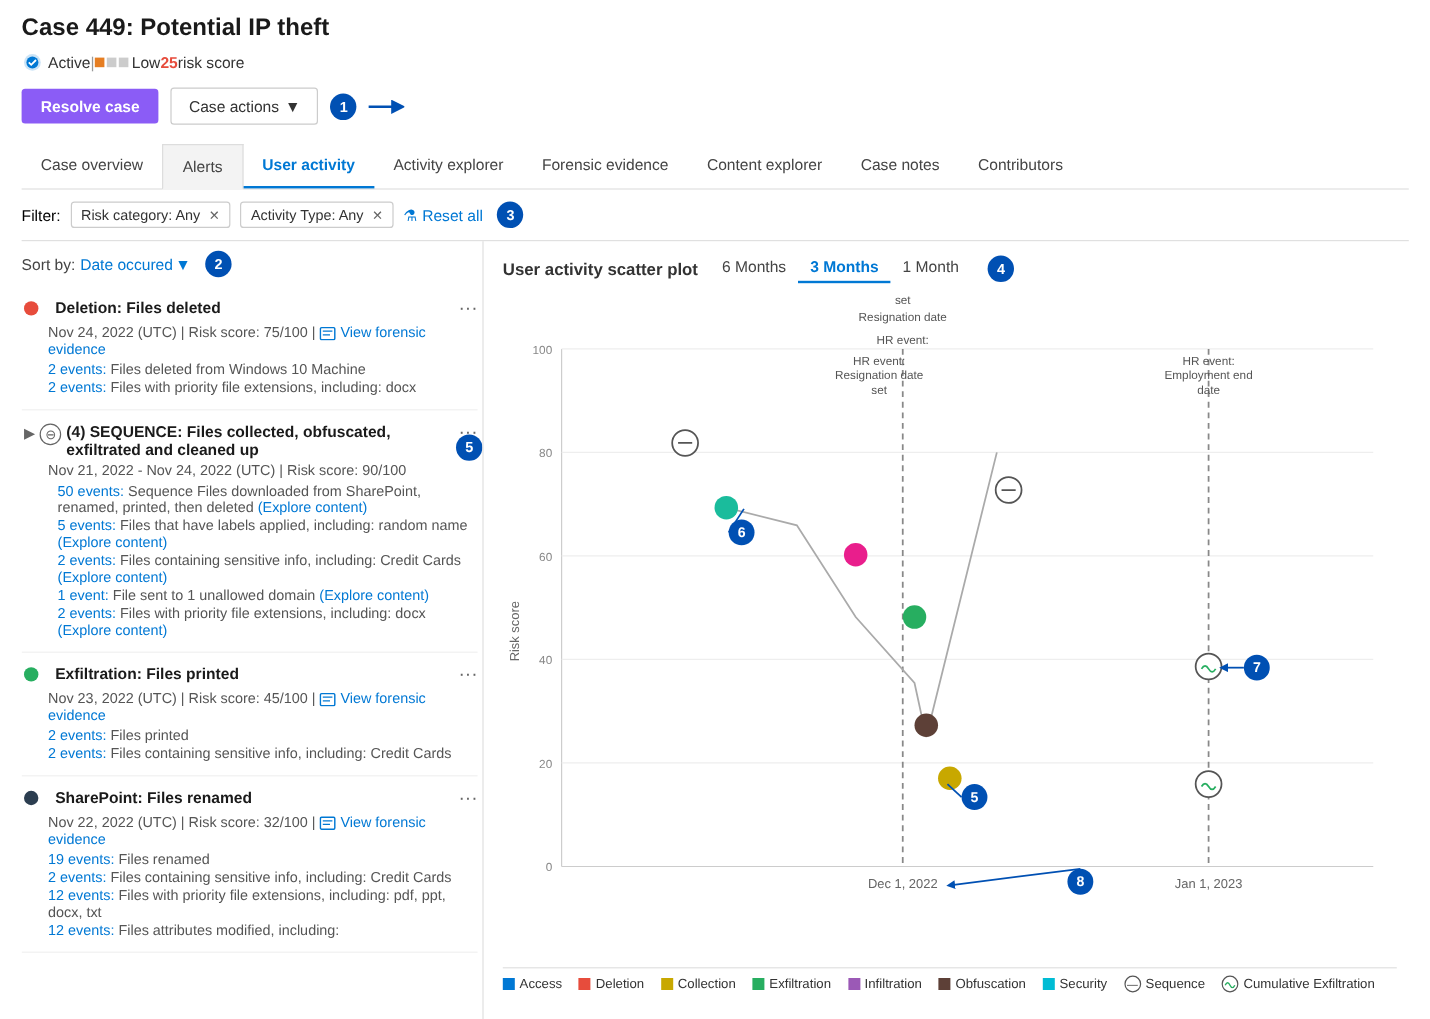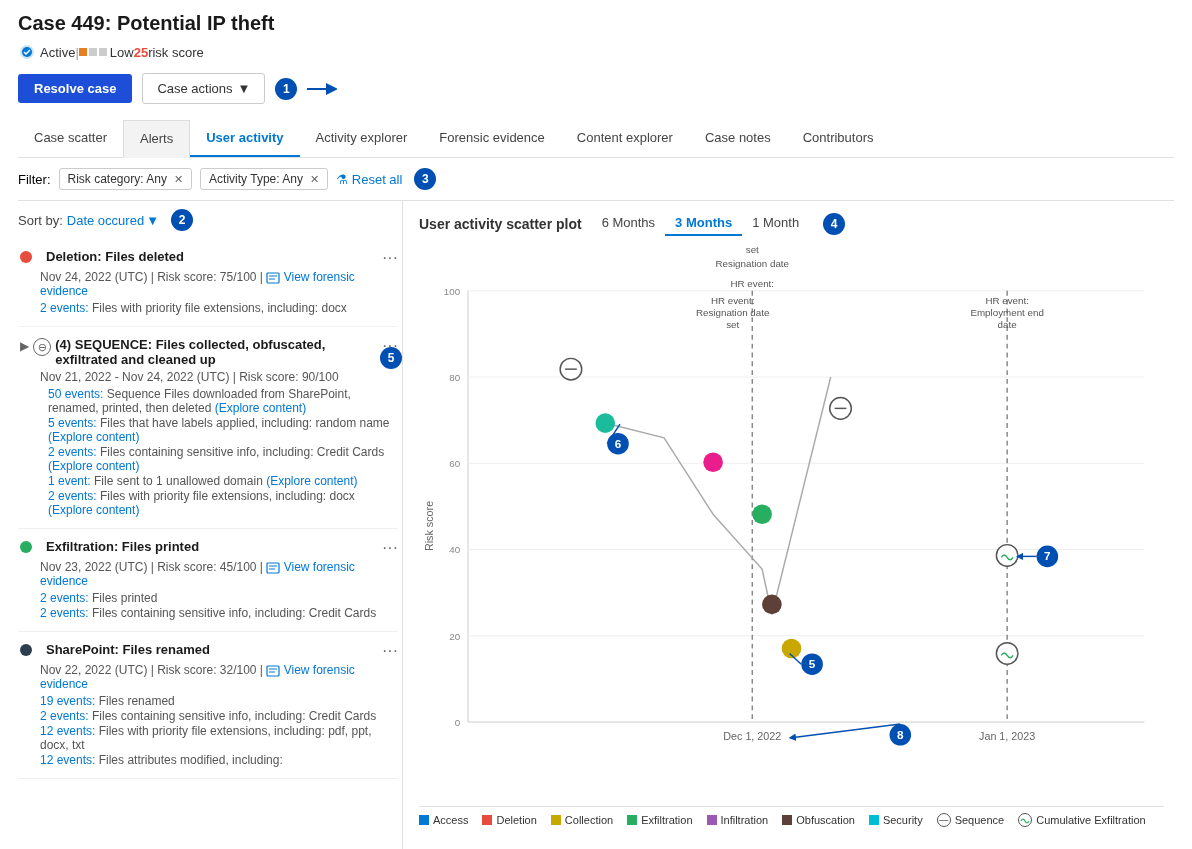--- a/index.html
+++ b/index.html
@@ -9,21 +9,21 @@
 
     .case-title { font-size: 20px; font-weight: 700; color: #1a1a1a; margin-bottom: 8px; }
 
     .case-meta { display: flex; align-items: center; gap: 0; margin-bottom: 12px; font-size: 13px; }
     .status-active { display: flex; align-items: center; gap: 4px; color: #333; }
     .risk-low { display: flex; align-items: center; gap: 3px; }
     .risk-squares { display: flex; gap: 2px; }
     .risk-sq { width: 8px; height: 8px; }
 
     .action-bar { display: flex; align-items: center; gap: 10px; margin-bottom: 16px; }
-    .btn-resolve { background: #1d4ed8; color: #fff; border: none; padding: 7px 16px; border-radius: 3px; font-size: 13px; cursor: pointer; font-weight: 600; }
+    .btn-resolve { background: #8b5cf6; color: #fff; border: none; padding: 7px 16px; border-radius: 3px; font-size: 13px; cursor: pointer; font-weight: 600; }
     .btn-case-actions { background: #fff; color: #333; border: 1px solid #ccc; padding: 7px 14px; border-radius: 3px; font-size: 13px; cursor: pointer; display: flex; align-items: center; gap: 5px; }
     .arrow-badge { background: #0050b3; color: #fff; border-radius: 50%; width: 22px; height: 22px; display: flex; align-items: center; justify-content: center; font-weight: 700; font-size: 12px; }
 
     .tabs-nav { display: flex; border-bottom: 1px solid #e0e0e0; margin-bottom: 0; }
     .tab-item { padding: 10px 16px; cursor: pointer; font-size: 13px; color: #444; border-bottom: 2px solid transparent; white-space: nowrap; }
     .tab-item.active { color: #0078d4; border-bottom: 2px solid #0078d4; font-weight: 600; }
     .tab-item.selected-bg { background: #f3f3f3; border: 1px solid #ddd; border-bottom: 1px solid #f3f3f3; margin-bottom: -1px; }
 
     .filter-bar { display: flex; align-items: center; gap: 8px; padding: 10px 0 10px 0; border-bottom: 1px solid #e0e0e0; }
     .filter-label { font-size: 13px; color: #000000; text-align: center; }
@@ -114,21 +114,21 @@
       <path d="M0,10 L25,10" stroke="#0050b3" stroke-width="2" fill="none" marker-end="url(#arrow1)"></path>
       <defs>
           <marker id="arrow1" markerWidth="6" markerHeight="6" refX="3" refY="3" orient="auto">
             <path d="M0,0 L6,3 L0,6 Z" fill="#0050b3"></path>
           </marker>
         </defs>
     </svg>
   </div>
 
   <div class="tabs-nav">
-    <div class="tab-item">Case scatter</div>
+    <div class="tab-item">Case overview</div>
     <div class="tab-item selected-bg">Alerts</div>
     <div class="tab-item active">User activity</div>
     <div class="tab-item">Activity explorer</div>
     <div class="tab-item">Forensic evidence</div>
     <div class="tab-item">Content explorer</div>
     <div class="tab-item">Case notes</div>
     <div class="tab-item">Contributors</div>
   </div>
 
   <div class="filter-bar">
@@ -173,20 +173,21 @@
           <div class="activity-meta">
             Nov 24, 2022 (UTC) | Risk score: 75/100 |
             <svg width="14" height="12" style="vertical-align:middle;">
                 <rect x="1" y="1" width="12" height="10" rx="1" fill="none" stroke="#0078d4" stroke-width="1.2"></rect>
                 <line x1="3" y1="4" x2="11" y2="4" stroke="#0078d4" stroke-width="1"></line>
                 <line x1="3" y1="7" x2="9" y2="7" stroke="#0078d4" stroke-width="1"></line>
               </svg>
             <a href="#" style="color:#0078d4;text-decoration:none;">View forensic evidence</a>
           </div>
           <div class="activity-events">
+            <div><span class="evt-count">2 events:</span> Files deleted from Windows 10 Machine</div>
             <div><span class="evt-count">2 events:</span> Files with priority file extensions, including: docx</div>
           </div>
         </div>
 
         <div class="activity-item" style="position:relative;">
           <div class="activity-header">
             <div style="display:flex;align-items:flex-start;gap:4px;">
               <span style="font-size:12px;color:#666;margin-top:2px;">▶</span>
               <span style="display:inline-flex;align-items:center;justify-content:center;width:18px;height:18px;border-radius:50%;border:1.5px solid #666;font-size:11px;color:#666;flex-shrink:0;margin-top:1px;">⊖</span>
               <span class="activity-title">(4) SEQUENCE: Files collected, obfuscated, exfiltrated and cleaned up</span>

